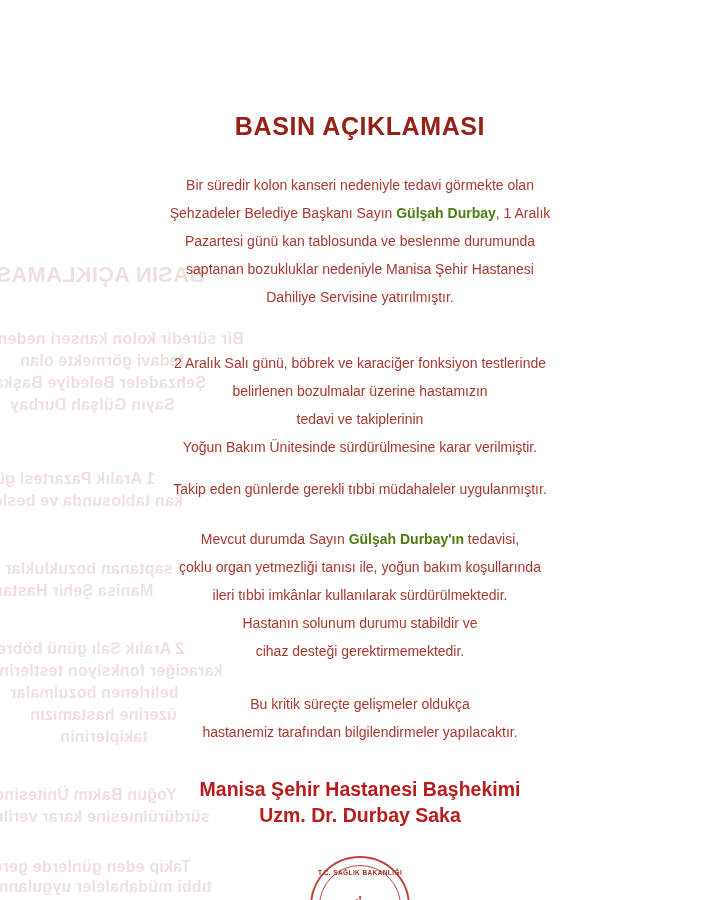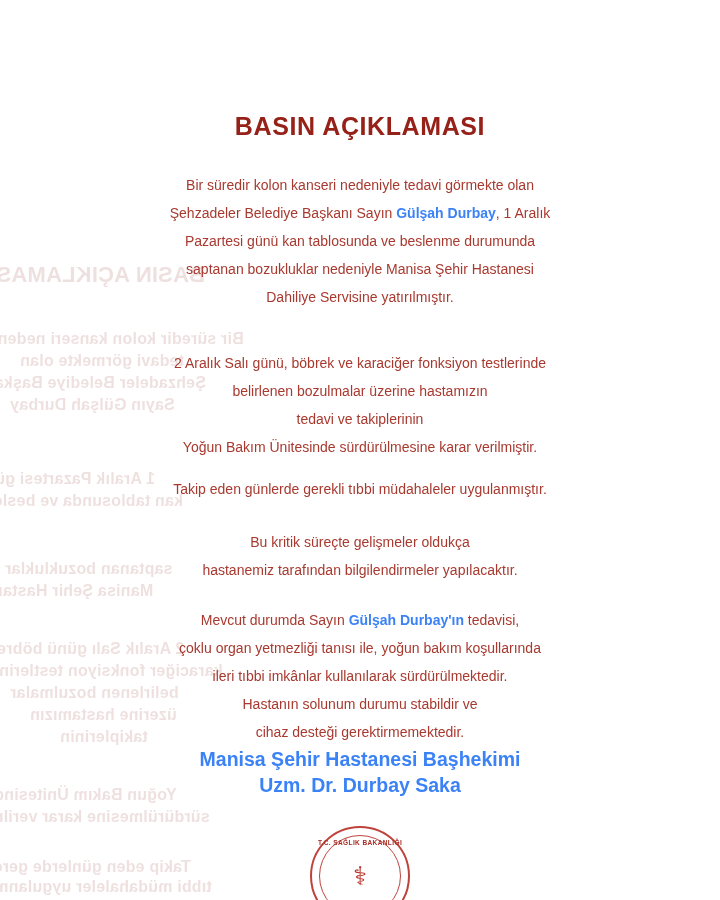--- a/index.html
+++ b/index.html
@@ -61,28 +61,29 @@
     font-weight: 400;
   }
   .p1 { margin-top: 30px; }
   .p2 { margin-top: 38px; }
   .p3 { margin-top: 14px; }
   .p4 { margin-top: 22px; }
   .p5 { margin-top: 25px; }
 
   .para b {
     font-weight: 700;
-    color: #3b82f6;
+    color: #4d7c0f;
   }
 
   .signature {
+    margin-top: 30px;
     font-size: 19.5px;
     line-height: 26px;
     font-weight: 700;
-    color: #3b82f6;
+    color: #b91c1c;
   }
 
   .seal-wrap {
     margin-top: 28px;
     display: flex;
     justify-content: center;
   }
   .seal {
     width: 100px;
     height: 100px;
@@ -144,22 +145,22 @@
     <div class="ghost" style="left: -40px; top: 878px; font-size: 16px;">tıbbi müdahaleler uygulanmıştır.</div>
   </div>
 
 <div class="sheet">
 
   <h1 class="doc-title">BASIN AÇIKLAMASI</h1>
 
   <p class="para p1">Bir süredir kolon kanseri nedeniyle tedavi görmekte olan<br>Şehzadeler Belediye Başkanı Sayın <b>Gülşah Durbay</b>, 1 Aralık<br>Pazartesi günü kan tablosunda ve beslenme durumunda<br>saptanan bozukluklar nedeniyle Manisa Şehir Hastanesi<br>Dahiliye Servisine yatırılmıştır.</p>
   <p class="para p2">2 Aralık Salı günü, böbrek ve karaciğer fonksiyon testlerinde<br>belirlenen bozulmalar üzerine hastamızın<br>tedavi ve takiplerinin<br>Yoğun Bakım Ünitesinde sürdürülmesine karar verilmiştir.</p>
   <p class="para p3">Takip eden günlerde gerekli tıbbi müdahaleler uygulanmıştır.</p>
+  <p class="para p4">Mevcut durumda Sayın <b>Gülşah Durbay'ın</b> tedavisi,<br>çoklu organ yetmezliği tanısı ile, yoğun bakım koşullarında<br>ileri tıbbi imkânlar kullanılarak sürdürülmektedir.<br>Hastanın solunum durumu stabildir ve<br>cihaz desteği gerektirmemektedir.</p>
   <p class="para p5">Bu kritik süreçte gelişmeler oldukça<br>hastanemiz tarafından bilgilendirmeler yapılacaktır.</p>
-  <p class="para p4">Mevcut durumda Sayın <b>Gülşah Durbay'ın</b> tedavisi,<br>çoklu organ yetmezliği tanısı ile, yoğun bakım koşullarında<br>ileri tıbbi imkânlar kullanılarak sürdürülmektedir.<br>Hastanın solunum durumu stabildir ve<br>cihaz desteği gerektirmemektedir.</p>
 
   <div class="signature">
     <div>Manisa Şehir Hastanesi Başhekimi</div>
     <div>Uzm. Dr. Durbay Saka</div>
   </div>
 
   <div class="seal-wrap">
     <div class="seal">
       <div class="seal-ring"></div>
       <div class="seal-ring inner"></div>

